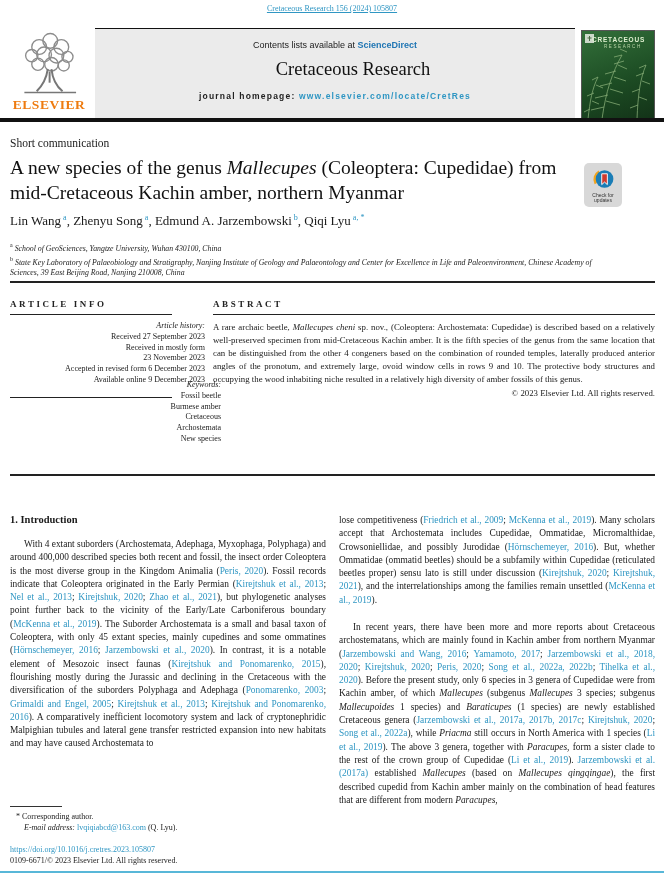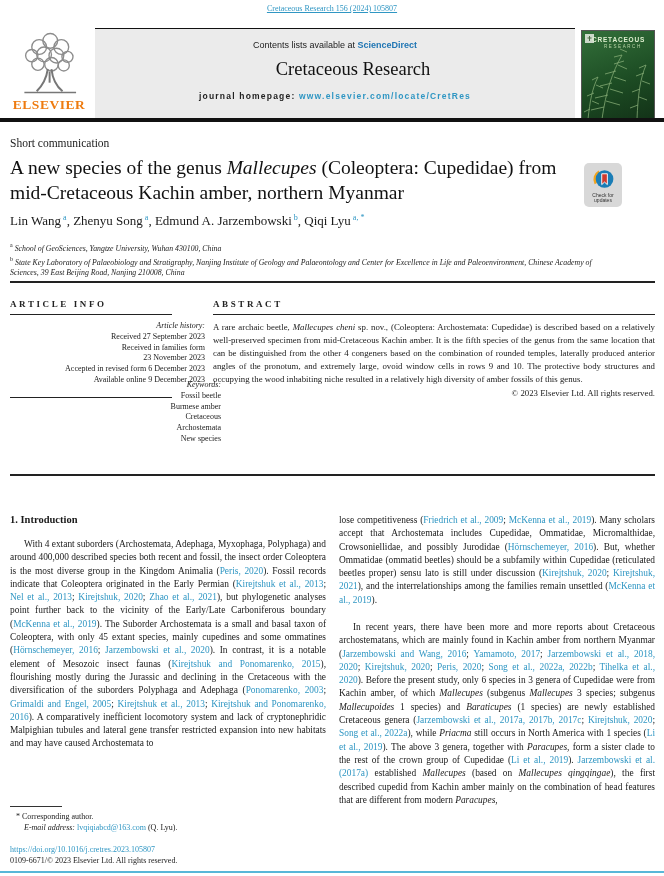--- a/index.html
+++ b/index.html
@@ -145,21 +145,21 @@
 
   <div class="rule" style="left:10px;top:281px;width:645px;height:1.5px;"></div>
   <div class="sechead" style="left:10px;top:299px;">ARTICLE INFO</div>
   <div class="sechead" style="left:213px;top:299px;">ABSTRACT</div>
   <div class="rule" style="left:10px;top:314px;width:162px;height:1.2px;"></div>
   <div class="rule" style="left:213px;top:314px;width:442px;height:1.2px;"></div>
 
   <div class="ainfo" style="top:321px;">
     <div class="ilabel">Article history:</div>
     <div>Received 27 September 2023</div>
-    <div>Received in families form</div>
+    <div>Received in mostly form</div>
     <div>23 November 2023</div>
     <div>Accepted in revised form 6 December 2023</div>
     <div>Available online 9 December 2023</div>
   </div>
 
   <div class="rule" style="left:10px;top:397px;width:162px;height:1.2px;"></div>
 
   <div class="ainfo" style="top:380px;margin-left:16px;">
     <div class="ilabel">Keywords:</div>
     <div>Fossil beetle</div>

